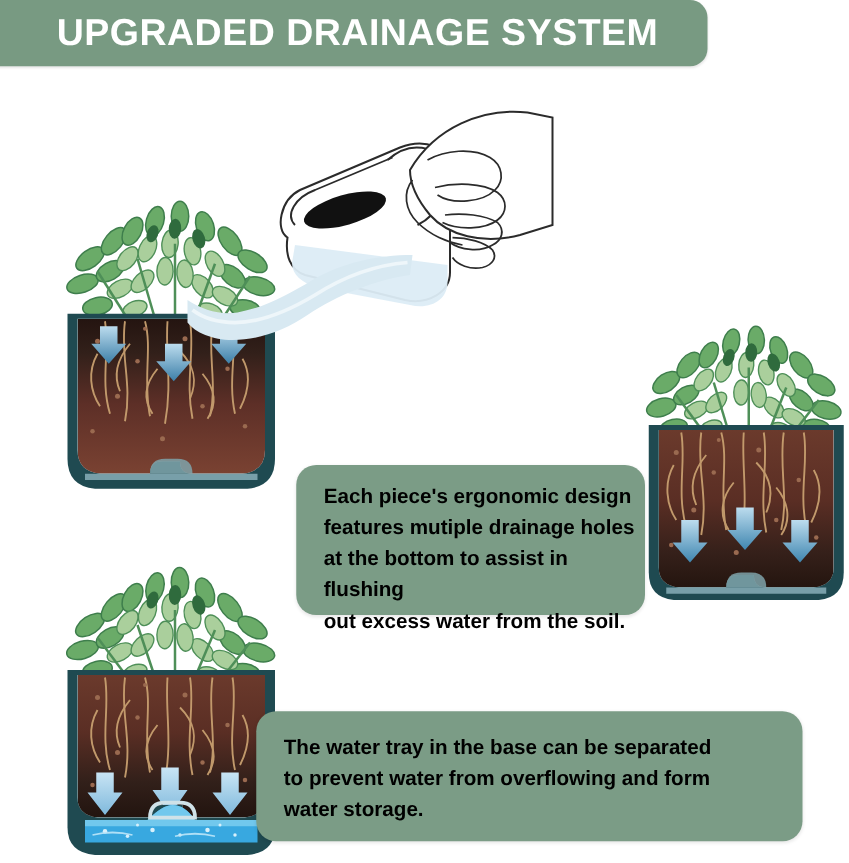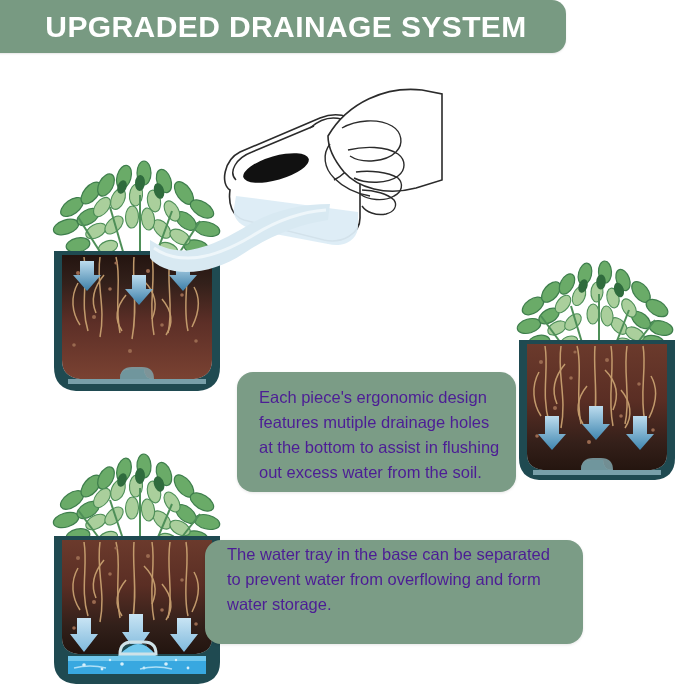--- a/index.html
+++ b/index.html
@@ -53,36 +53,37 @@
     background: #7b9c86;
     border-radius: 16px;
     color: #ffffff;
     box-sizing: border-box;
     box-shadow: 0 1px 3px rgba(0,0,0,0.10);
   }
   .callout p {
     margin: 0;
     font-size: 16.5px;
     line-height: 25px;
-    color: #4c1d95;
+    color: #000000;
     white-space: pre-line;
+    font-weight: bold;
   }
   #callout-1 {
     left: 237px;
     top: 372px;
     width: 279px;
     height: 120px;
     padding: 13px 0 0 22px;
   }
   #callout-2 {
     left: 205px;
-    top: 540px;
-    width: 378px;
+    top: 569px;
+    width: 437px;
     height: 104px;
-    padding: 2px 0 0 22px;
+    padding: 17px 0 0 22px;
   }
 
   
   .planter { position: absolute; }
   #planter-top    { left: 44px;  top: 155px; width: 186px; height: 252px; }
   #planter-right  { left: 509px; top: 258px; width: 176px; height: 242px; }
   #planter-bottom { left: 44px;  top: 452px; width: 186px; height: 240px; }
 
   #watercan { position: absolute; left: 210px; top: 84px; width: 232px; height: 212px; }
   #stream   { position: absolute; left: 150px; top: 180px; width: 180px; height: 110px; }

